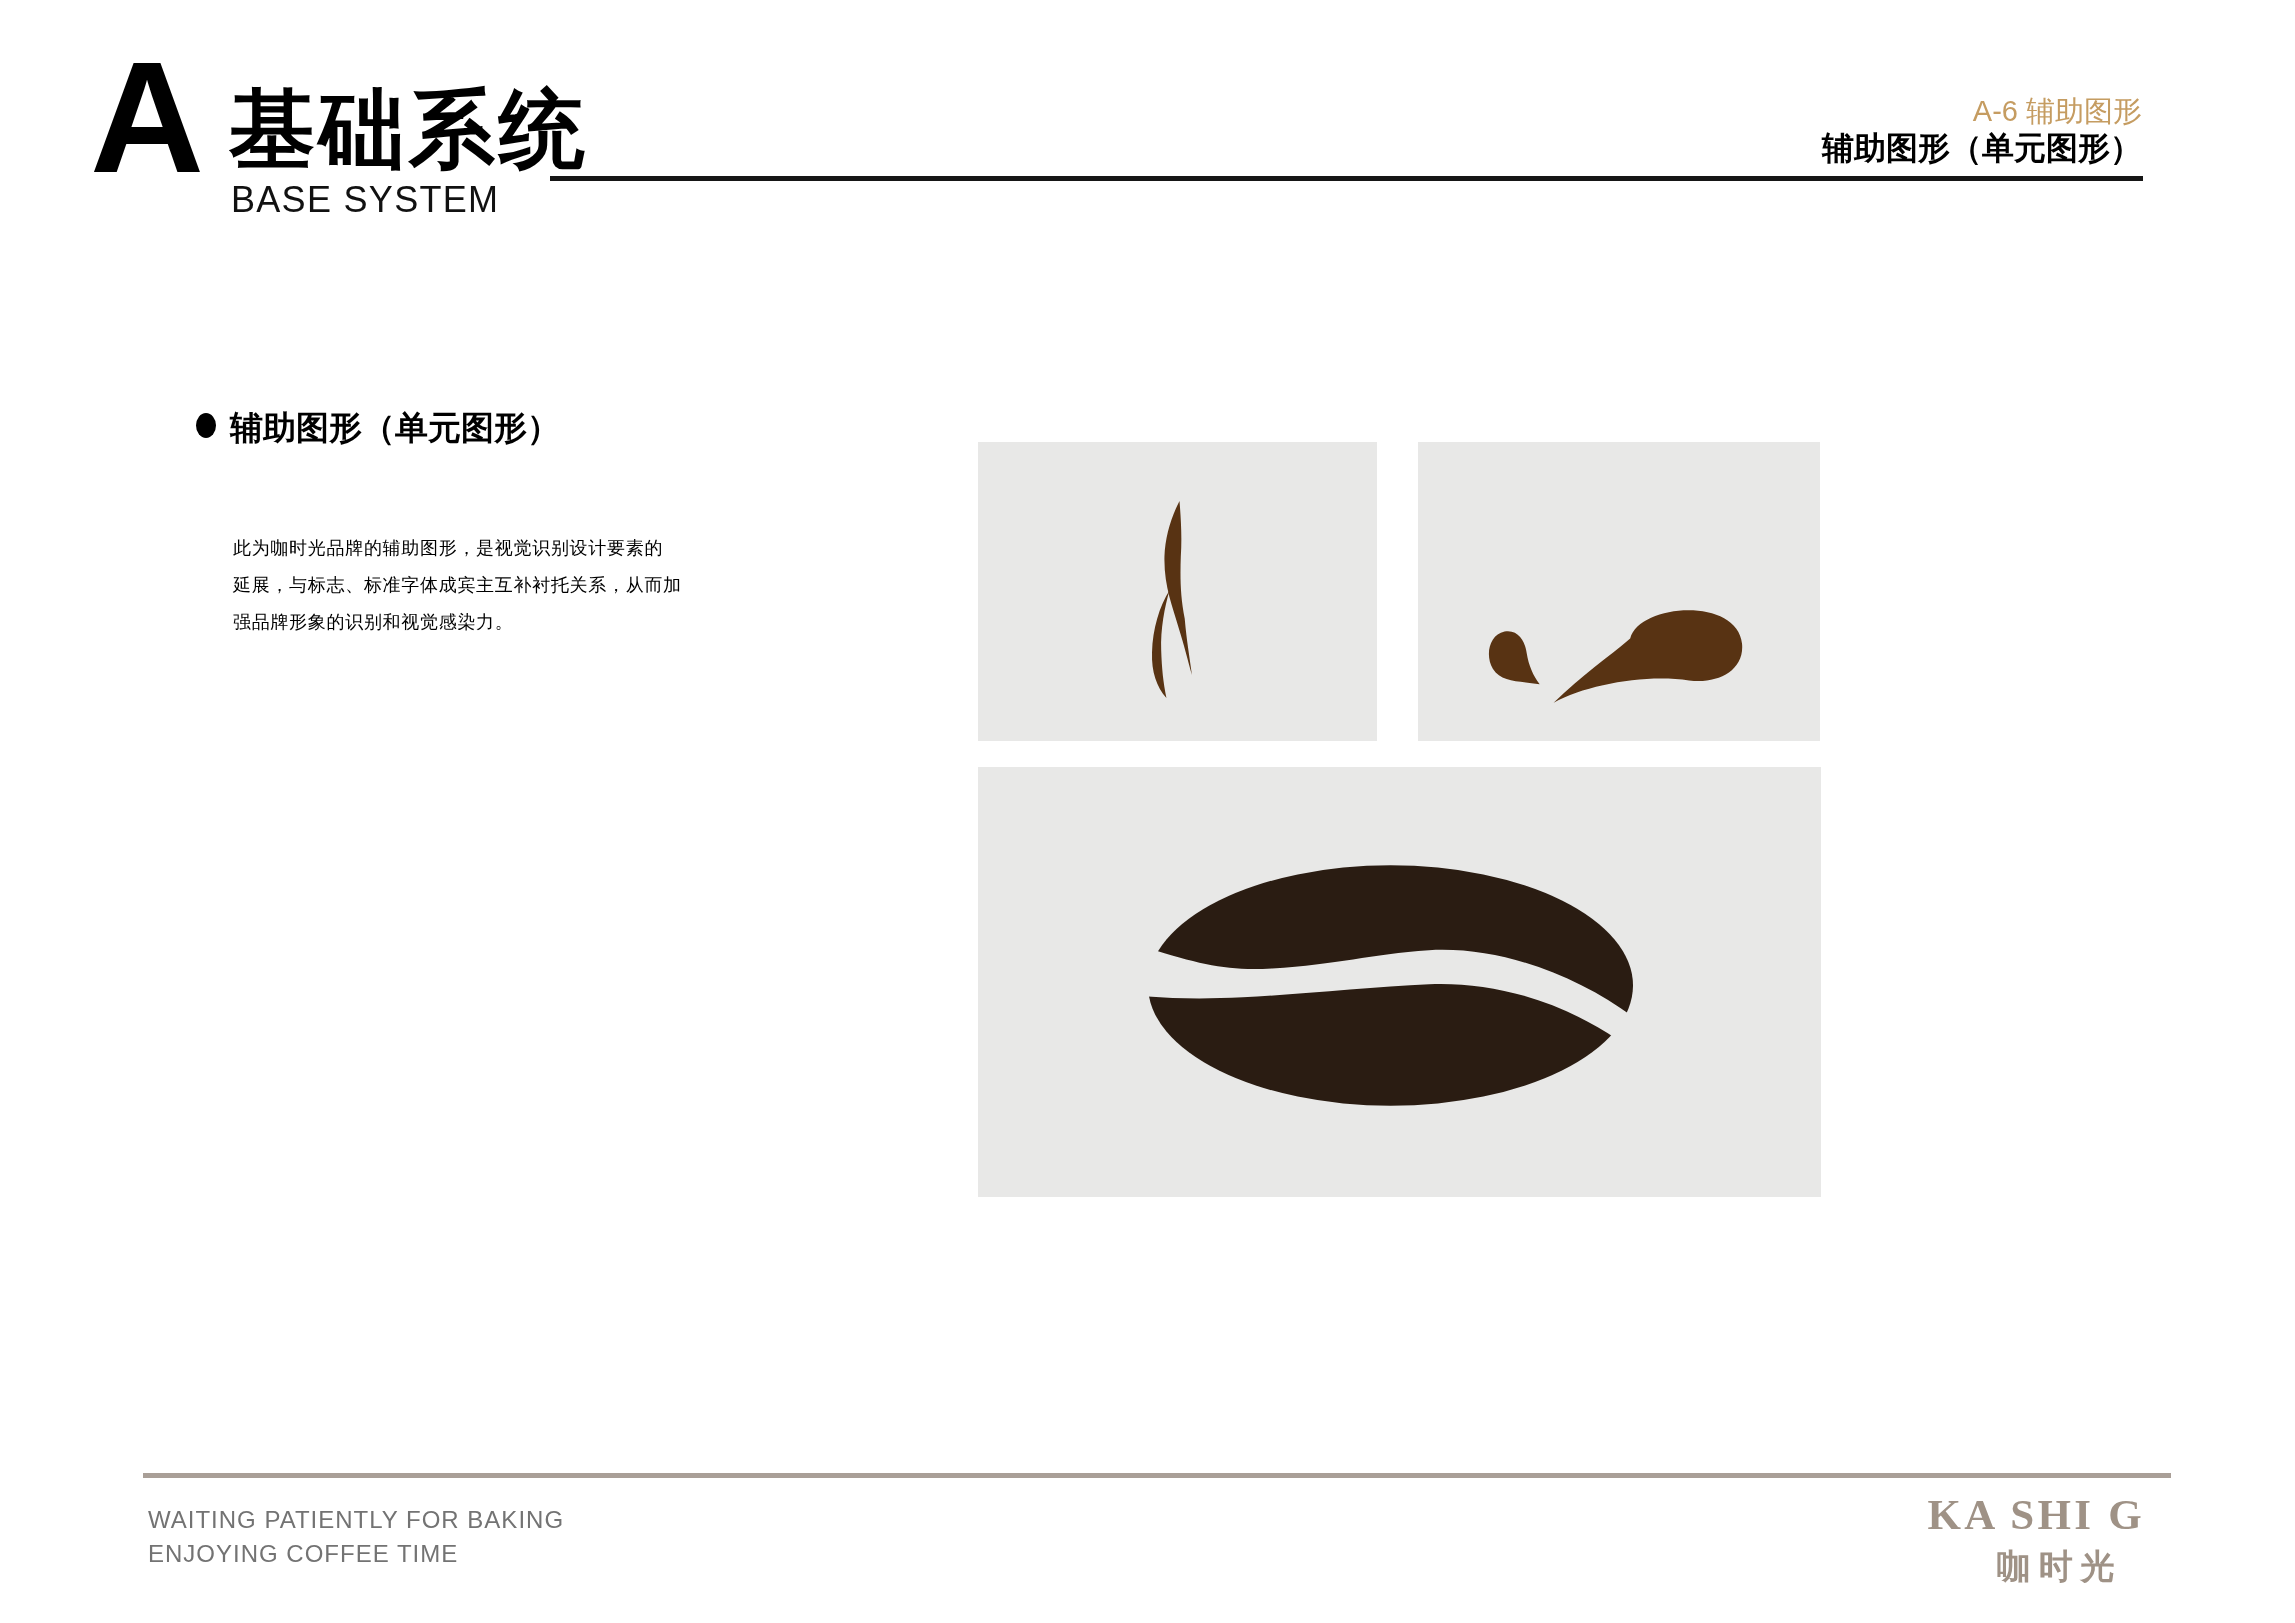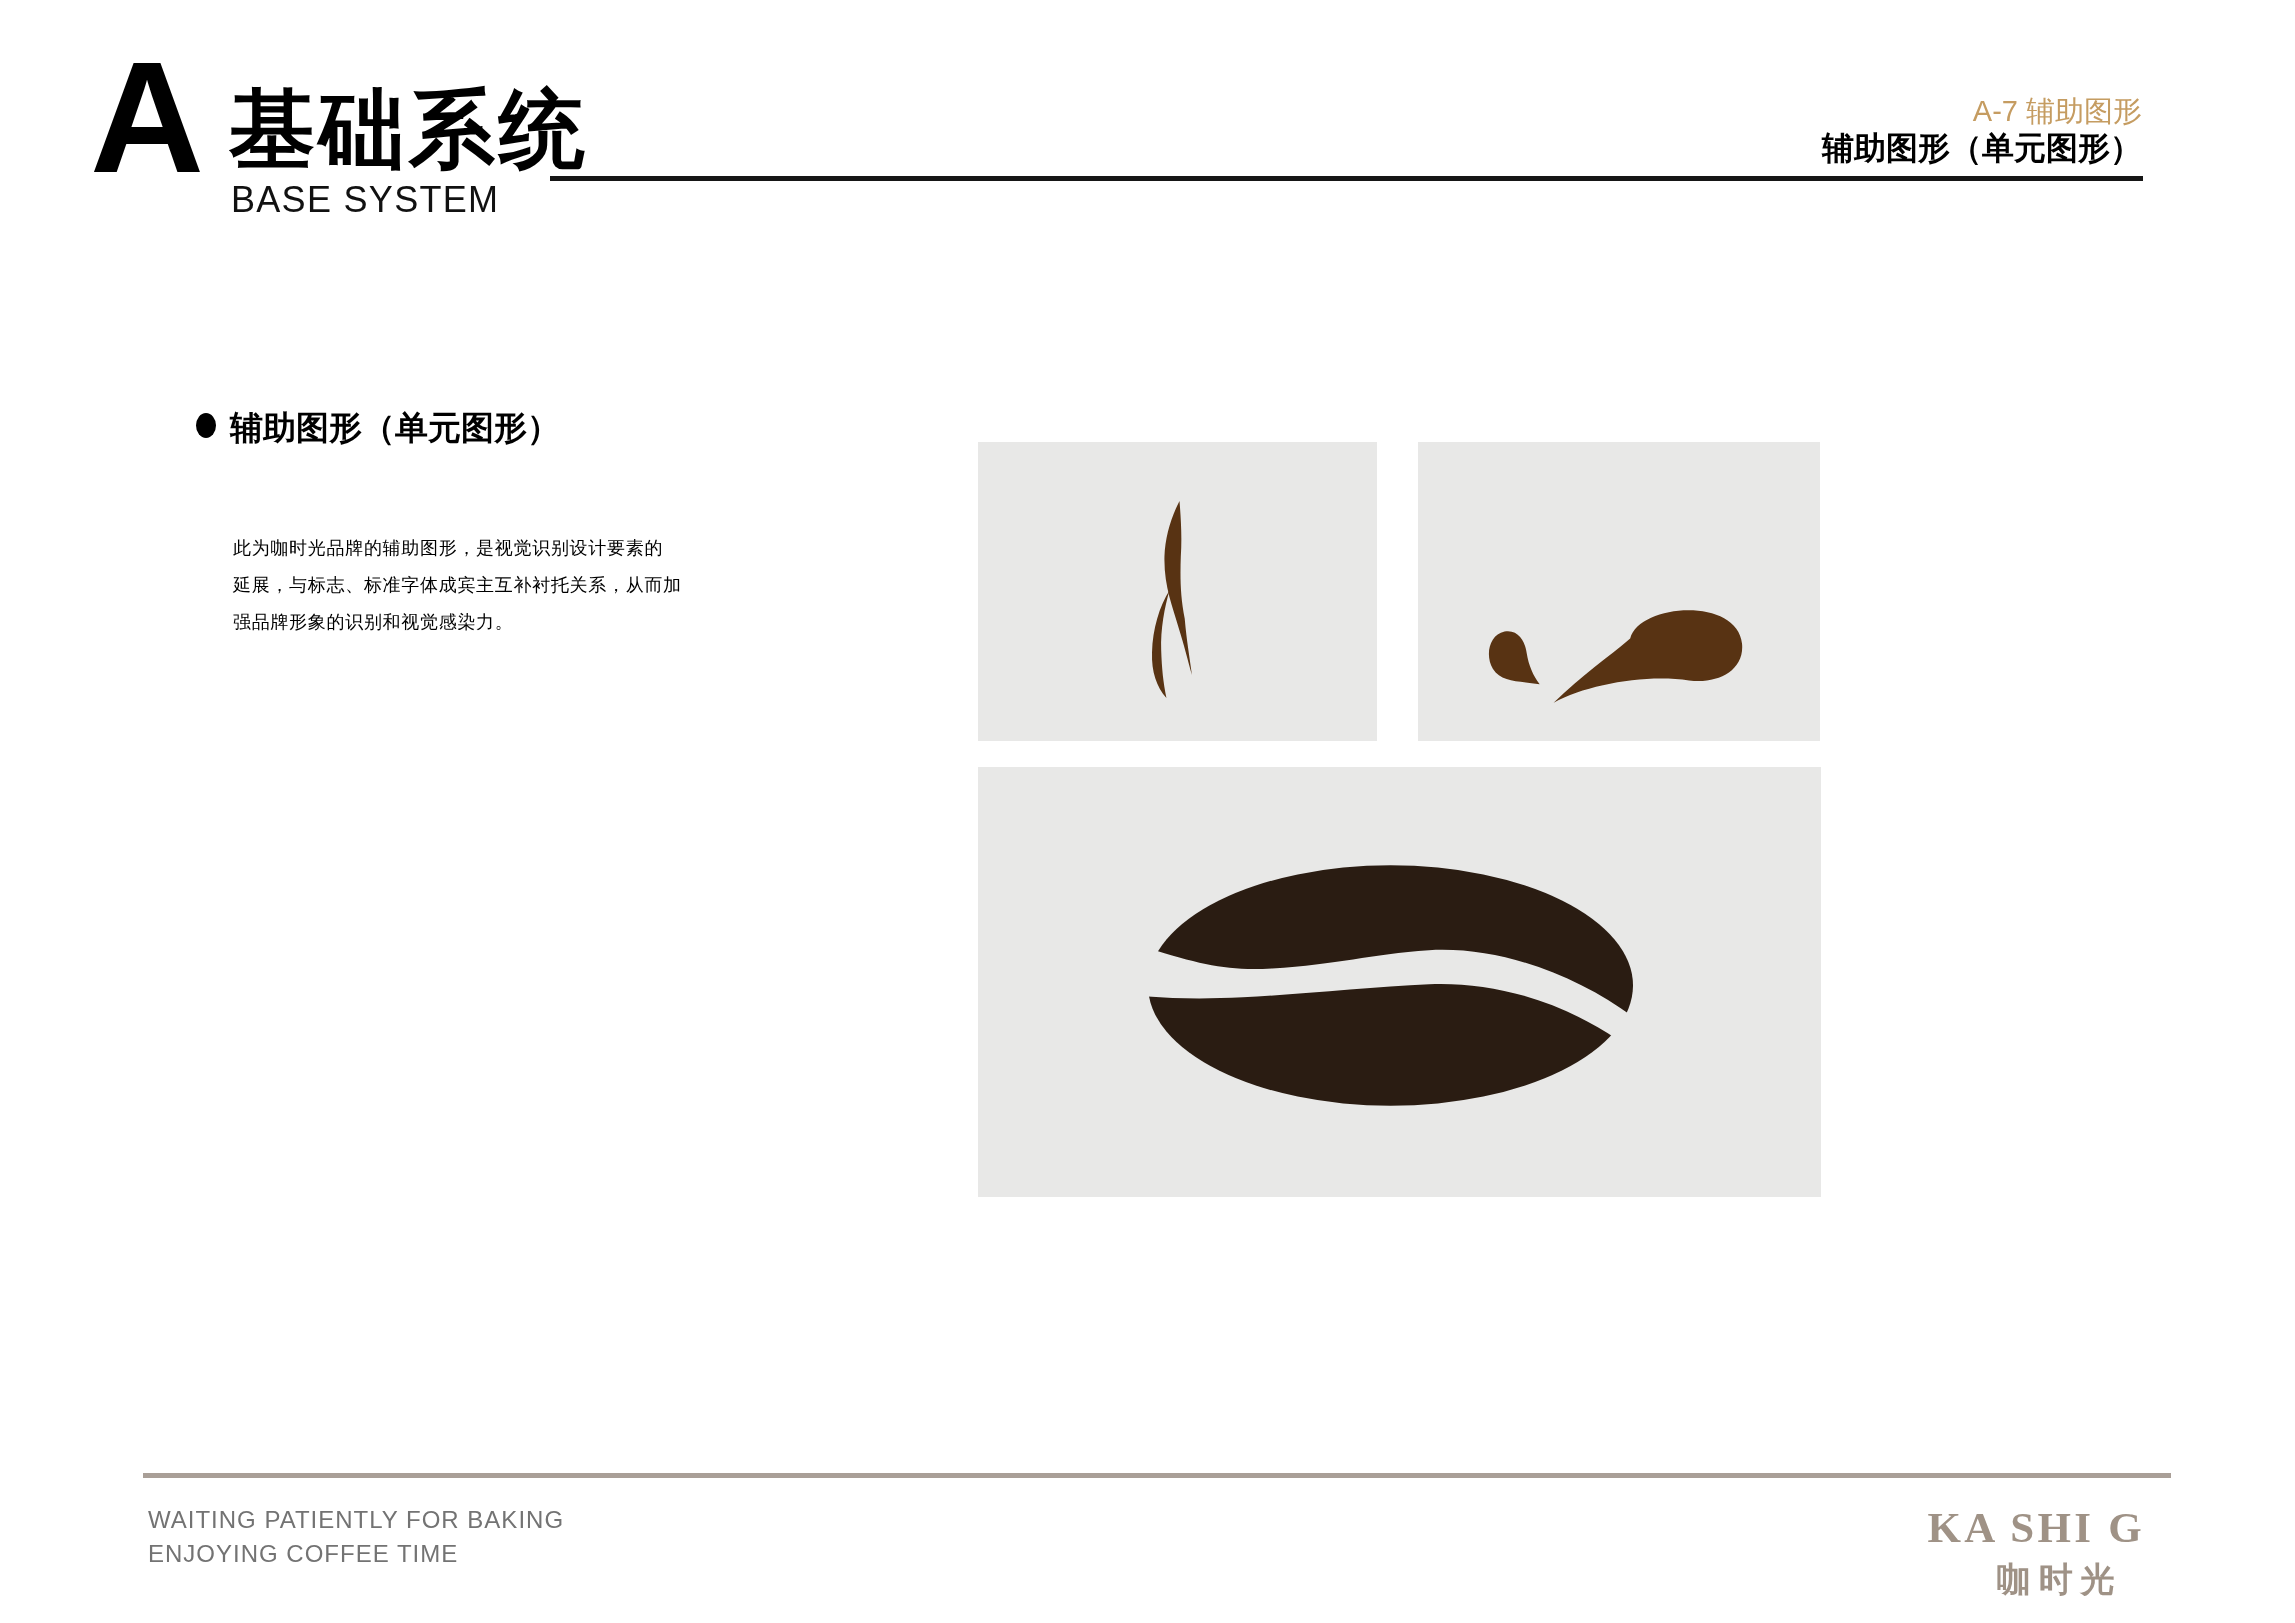--- a/index.html
+++ b/index.html
@@ -40,33 +40,33 @@
 
   .fill-brown{fill:#583313;}
   .fill-bean{fill:#2a1c12;}
   .fill-crease{fill:#e8e8e7;}
 
   
   .footer-rule{left:143px;top:1473px;width:2028px;height:5.2px;background:#a99f97;}
   .slogan{left:148px;top:1503px;font-size:24px;line-height:34px;color:#737373;letter-spacing:1px;font-weight:400;}
   .logo-block{right:150px;top:1493px;display:flex;flex-direction:column;align-items:center;color:#9f9286;
     font-family:"Liberation Serif","DejaVu Serif",serif;}
-  .logo-en{font-size:43px;line-height:1;font-weight:600;letter-spacing:3.3px;margin-top:13px;}
+  .logo-en{font-size:43px;line-height:1;font-weight:600;letter-spacing:3.3px;}
   .logo-cn{margin-top:14.4px;font-size:34px;line-height:1;font-weight:600;letter-spacing:7.9px;padding-left:7.9px;margin-left:39px;}
 </style>
 </head>
 <body>
 
 <div class="page">
 
   <div class="abs big-letter">A</div>
   <div class="abs title-cn">基础系统</div>
   <div class="abs title-en">BASE SYSTEM</div>
   <div class="abs header-rule"></div>
-  <div class="abs sec-code right-align">A-7 辅助图形</div>
+  <div class="abs sec-code right-align">A-6 辅助图形</div>
   <div class="abs sec-name right-align">辅助图形（单元图形）</div>
 
   <div class="abs bullet"></div>
   <div class="abs section-heading">辅助图形（单元图形）</div>
   <p class="abs body-text">此为咖时光品牌的辅助图形，是视觉识别设计要素的
 延展，与标志、标准字体成宾主互补衬托关系，从而加
 强品牌形象的识别和视觉感染力。</p>
 
   <div class="abs gbox box1">
     <svg class="steam1" width="33" height="174" viewBox="0 0 50 266">

